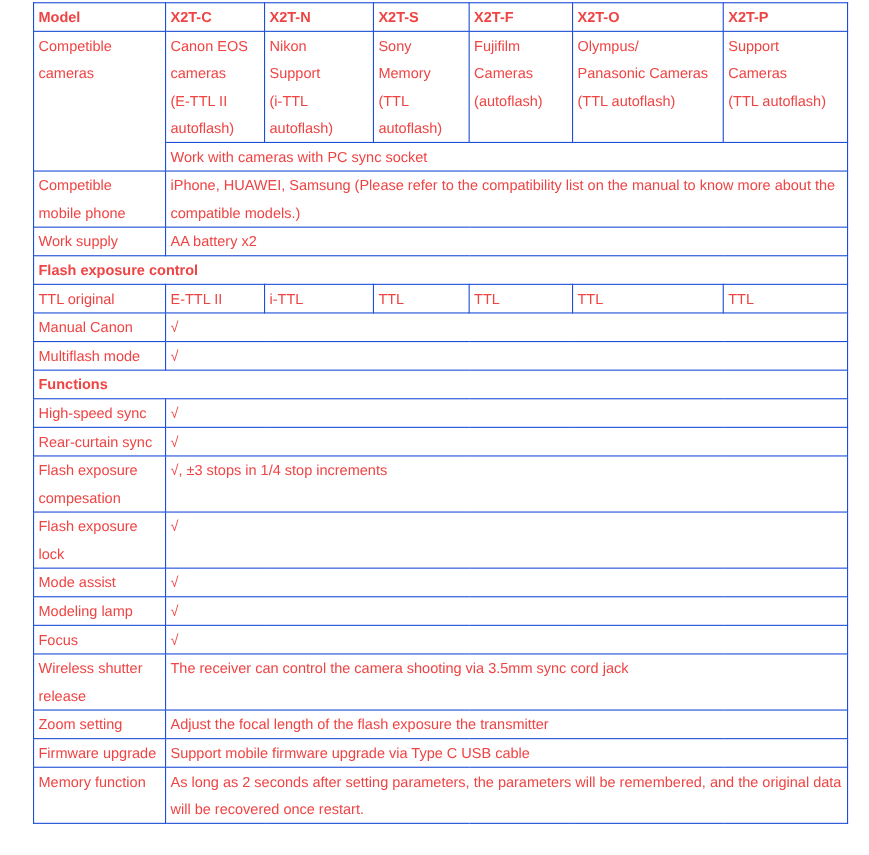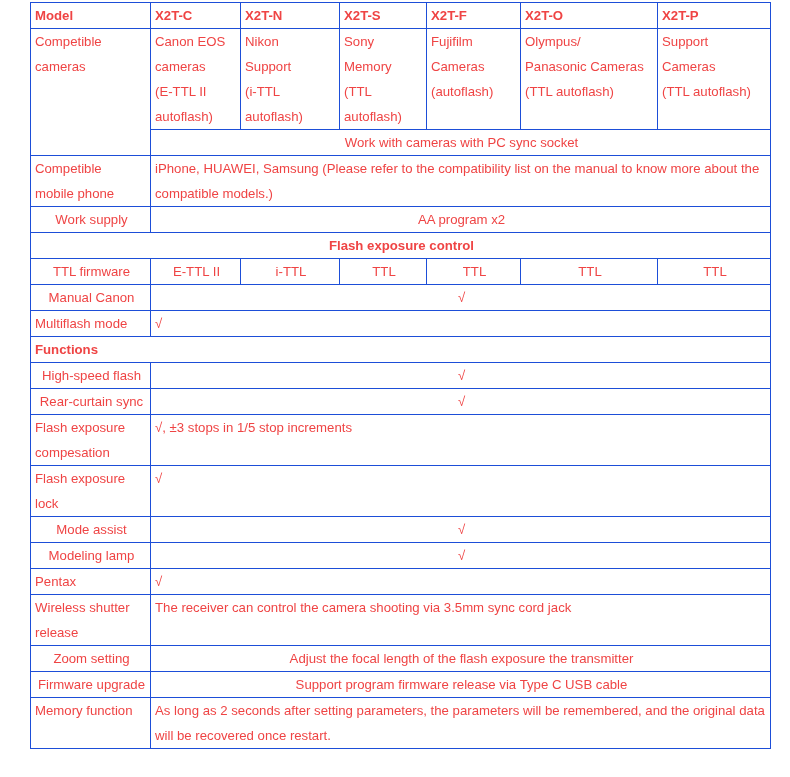--- a/index.html
+++ b/index.html
@@ -32,21 +32,21 @@
     border: 1px solid #1d4ed8;
     padding: 0 2px 0 4px;
     vertical-align: top;
     line-height: 25px;
     white-space: pre-line;
     overflow: hidden;
     color: #ef4444;
   }
   .b { font-weight: bold; }
   tr.rh26  { height: 26px; }
-  tr.rh25  { height: 25px; text-align: center; }
+  tr.rh25  { height: 25px; }
   tr.rh24  { height: 24px; }
   tr.rh50  { height: 50px; }
   tr.rh51  { height: 51px; }
   tr.rh100 { height: 100px; }
 </style>
 </head>
 <body>
 
 <div class="page">
 
@@ -104,29 +104,29 @@
     </tr>
 
     <tr class="rh51">
       <td>Competible
 mobile phone</td>
       <td colspan="6">iPhone, HUAWEI, Samsung (Please refer to the compatibility list on the manual to know more about the compatible models.)</td>
     </tr>
 
     <tr class="rh25">
       <td>Work supply</td>
-      <td colspan="6">AA program x2</td>
+      <td colspan="6">AA battery x2</td>
     </tr>
 
     <tr class="rh25">
       <td colspan="7" class="b">Flash exposure control</td>
     </tr>
 
     <tr class="rh25">
-      <td>TTL firmware</td>
+      <td>TTL original</td>
       <td>E-TTL II</td>
       <td>i-TTL</td>
       <td>TTL</td>
       <td>TTL</td>
       <td>TTL</td>
       <td>TTL</td>
     </tr>
 
     <tr class="rh25">
       <td>Manual Canon</td>
@@ -136,70 +136,70 @@
     <tr class="rh26">
       <td>Multiflash mode</td>
       <td colspan="6">√</td>
     </tr>
 
     <tr class="rh24">
       <td colspan="7" class="b">Functions</td>
     </tr>
 
     <tr class="rh25">
-      <td>High-speed flash</td>
+      <td>High-speed sync</td>
       <td colspan="6">√</td>
     </tr>
 
     <tr class="rh25">
       <td>Rear-curtain sync</td>
       <td colspan="6">√</td>
     </tr>
 
     <tr class="rh51">
       <td>Flash exposure
 compesation</td>
-      <td colspan="6">√, ±3 stops in 1/5 stop increments</td>
+      <td colspan="6">√, ±3 stops in 1/4 stop increments</td>
     </tr>
 
     <tr class="rh50">
       <td>Flash exposure
 lock</td>
       <td colspan="6">√</td>
     </tr>
 
     <tr class="rh25">
       <td>Mode assist</td>
       <td colspan="6">√</td>
     </tr>
 
     <tr class="rh25">
       <td>Modeling lamp</td>
       <td colspan="6">√</td>
     </tr>
 
     <tr class="rh26">
-      <td>Pentax</td>
+      <td>Focus</td>
       <td colspan="6">√</td>
     </tr>
 
     <tr class="rh50">
       <td>Wireless shutter
 release</td>
       <td colspan="6">The receiver can control the camera shooting via 3.5mm sync cord jack</td>
     </tr>
 
     <tr class="rh25">
       <td>Zoom setting</td>
       <td colspan="6">Adjust the focal length of the flash exposure the transmitter</td>
     </tr>
 
     <tr class="rh25">
       <td>Firmware upgrade</td>
-      <td colspan="6">Support program firmware release via Type C USB cable</td>
+      <td colspan="6">Support mobile firmware upgrade via Type C USB cable</td>
     </tr>
 
     <tr class="rh50">
       <td>Memory function</td>
       <td colspan="6">As long as 2 seconds after setting parameters, the parameters will be remembered, and the original data will be recovered once restart.</td>
     </tr>
 
   </tbody>
     </table>
 </div>

